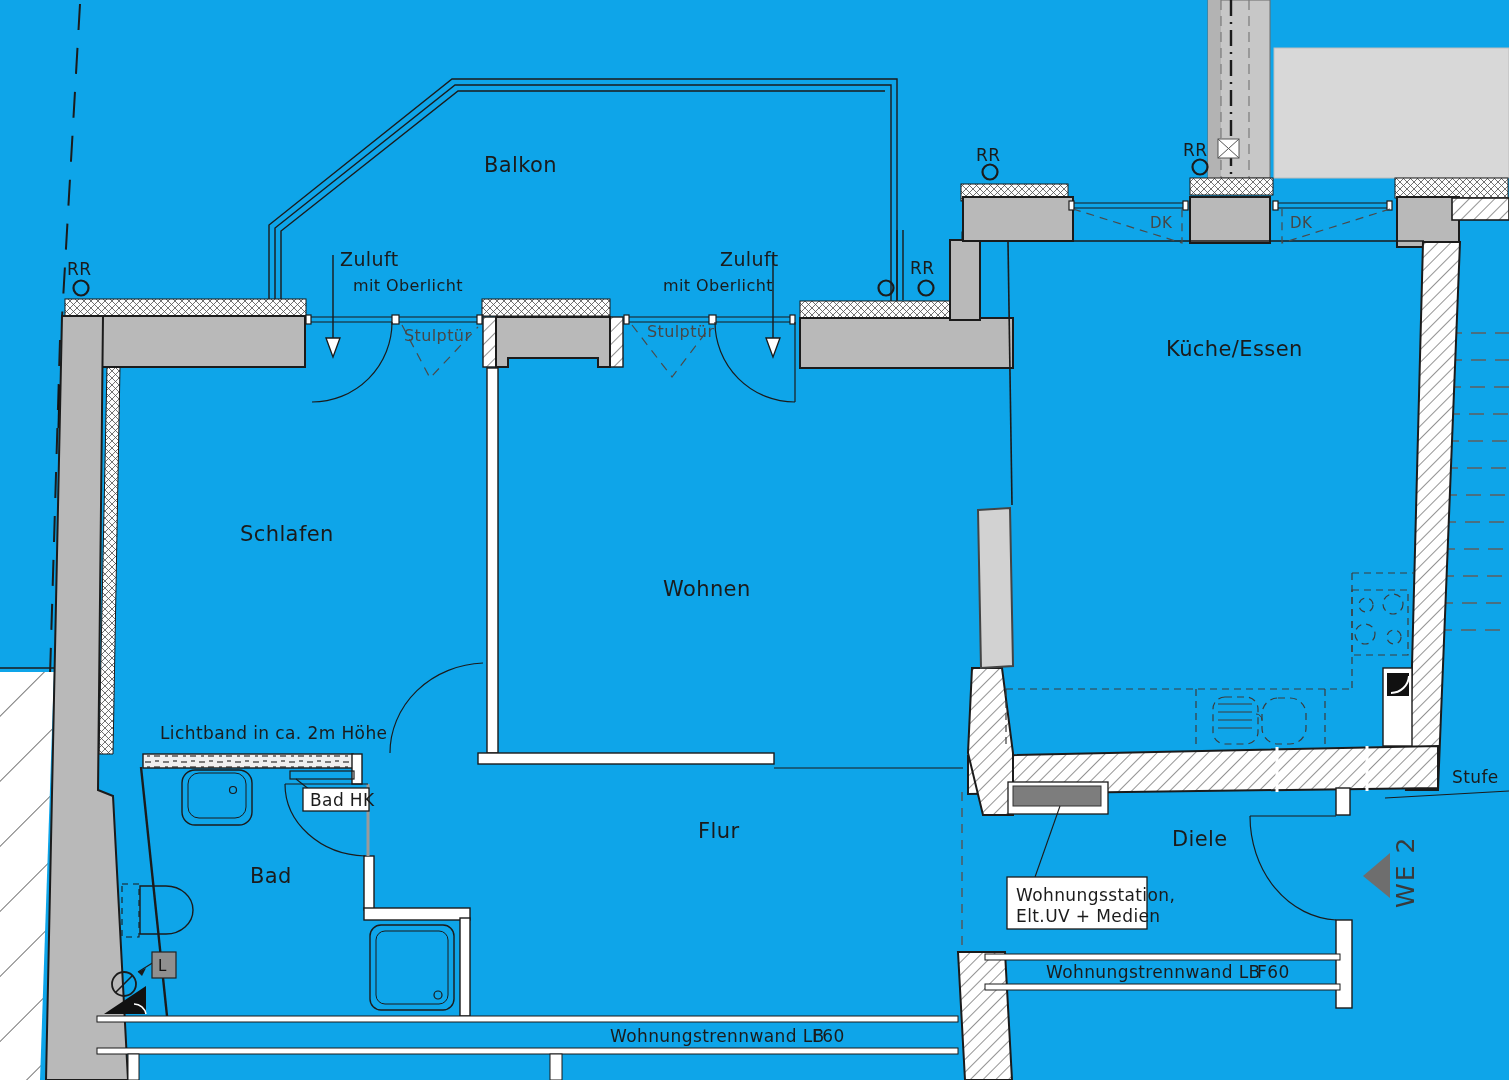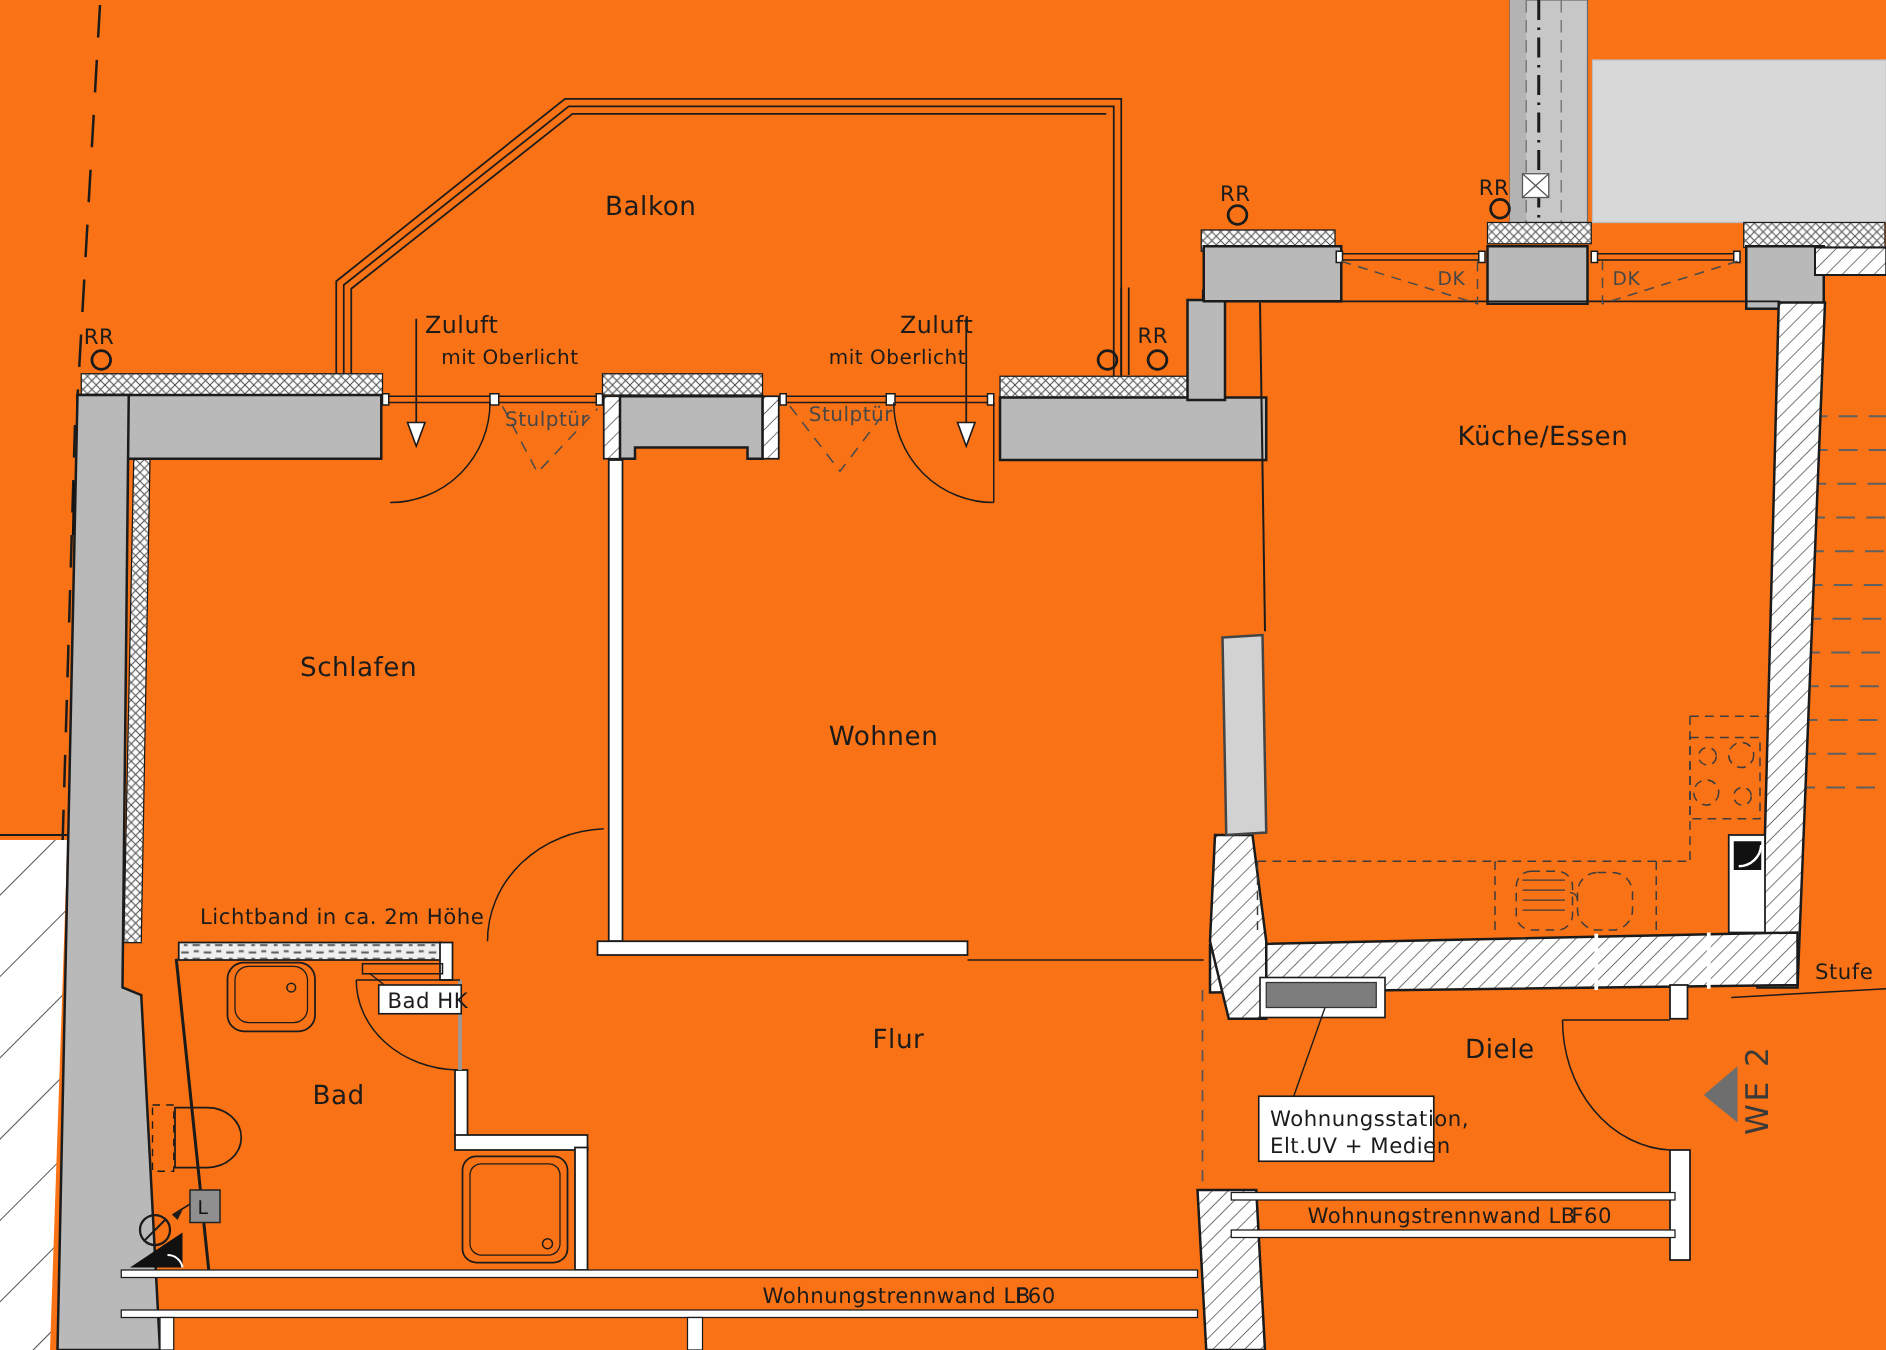--- a/index.html
+++ b/index.html
@@ -1,16 +1,16 @@
 <!DOCTYPE html>
 <html><head>
 <meta charset="utf-8">
 <style>
   html,body{margin:0;padding:0;background:#fff;}
-  .plan{position:relative;width:1509px;height:1080px;background:#f97316;overflow:hidden;}
+  .plan{position:relative;width:1509px;height:1080px;background:#0ea5e9;overflow:hidden;}
   svg{display:block;}
   text{font-family:"DejaVu Sans","Liberation Sans",sans-serif;fill:#1b1b1b;letter-spacing:.4px;}
   .t-room{font-size:21px;}
   .t-med{font-size:17px;}
   .t-small{font-size:15px;fill:#474747;}
   .t-tiny{font-size:15px;}
   .t-we2{font-size:25px;fill:#3a3a3a;letter-spacing:2px;}
 </style>
 </head>
 <body>

